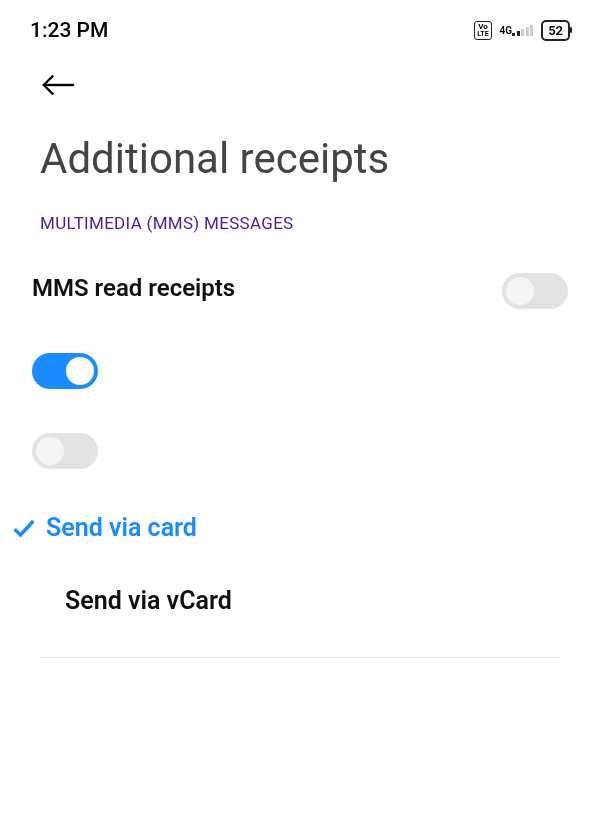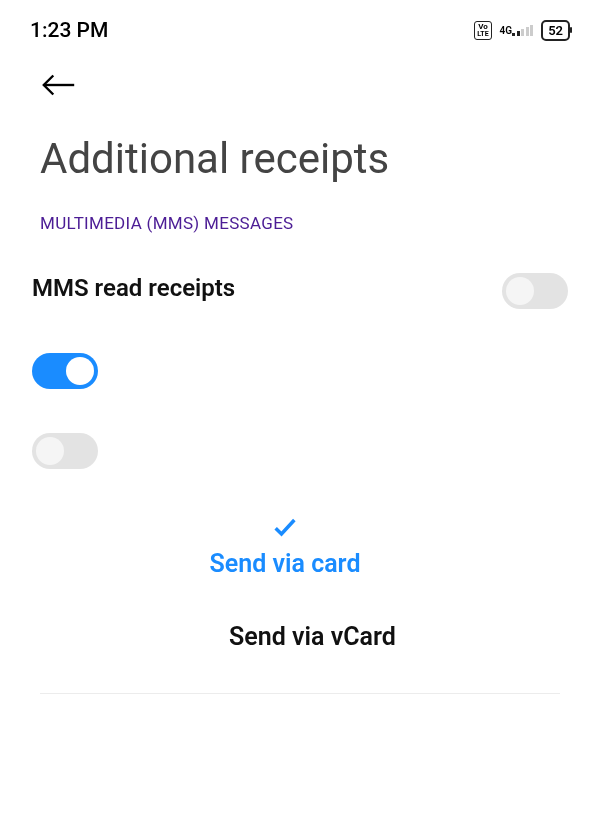--- a/index.html
+++ b/index.html
@@ -145,21 +145,20 @@
     }
     .toggle.on .toggle-thumb {
       right: 4px;
       background: #fff;
     }
     .option-row {
       display: flex;
       align-items: center;
       padding: 22px 40px 22px 10px;
       gap: 8px;
-      flex-direction: column;
     }
     .option-label {
       font-size: 25px;
       font-weight: 600;
     }
     .option-row.selected .option-label {
       color: #1a8cff;
     }
     .check-icon {
       width: 28px;

